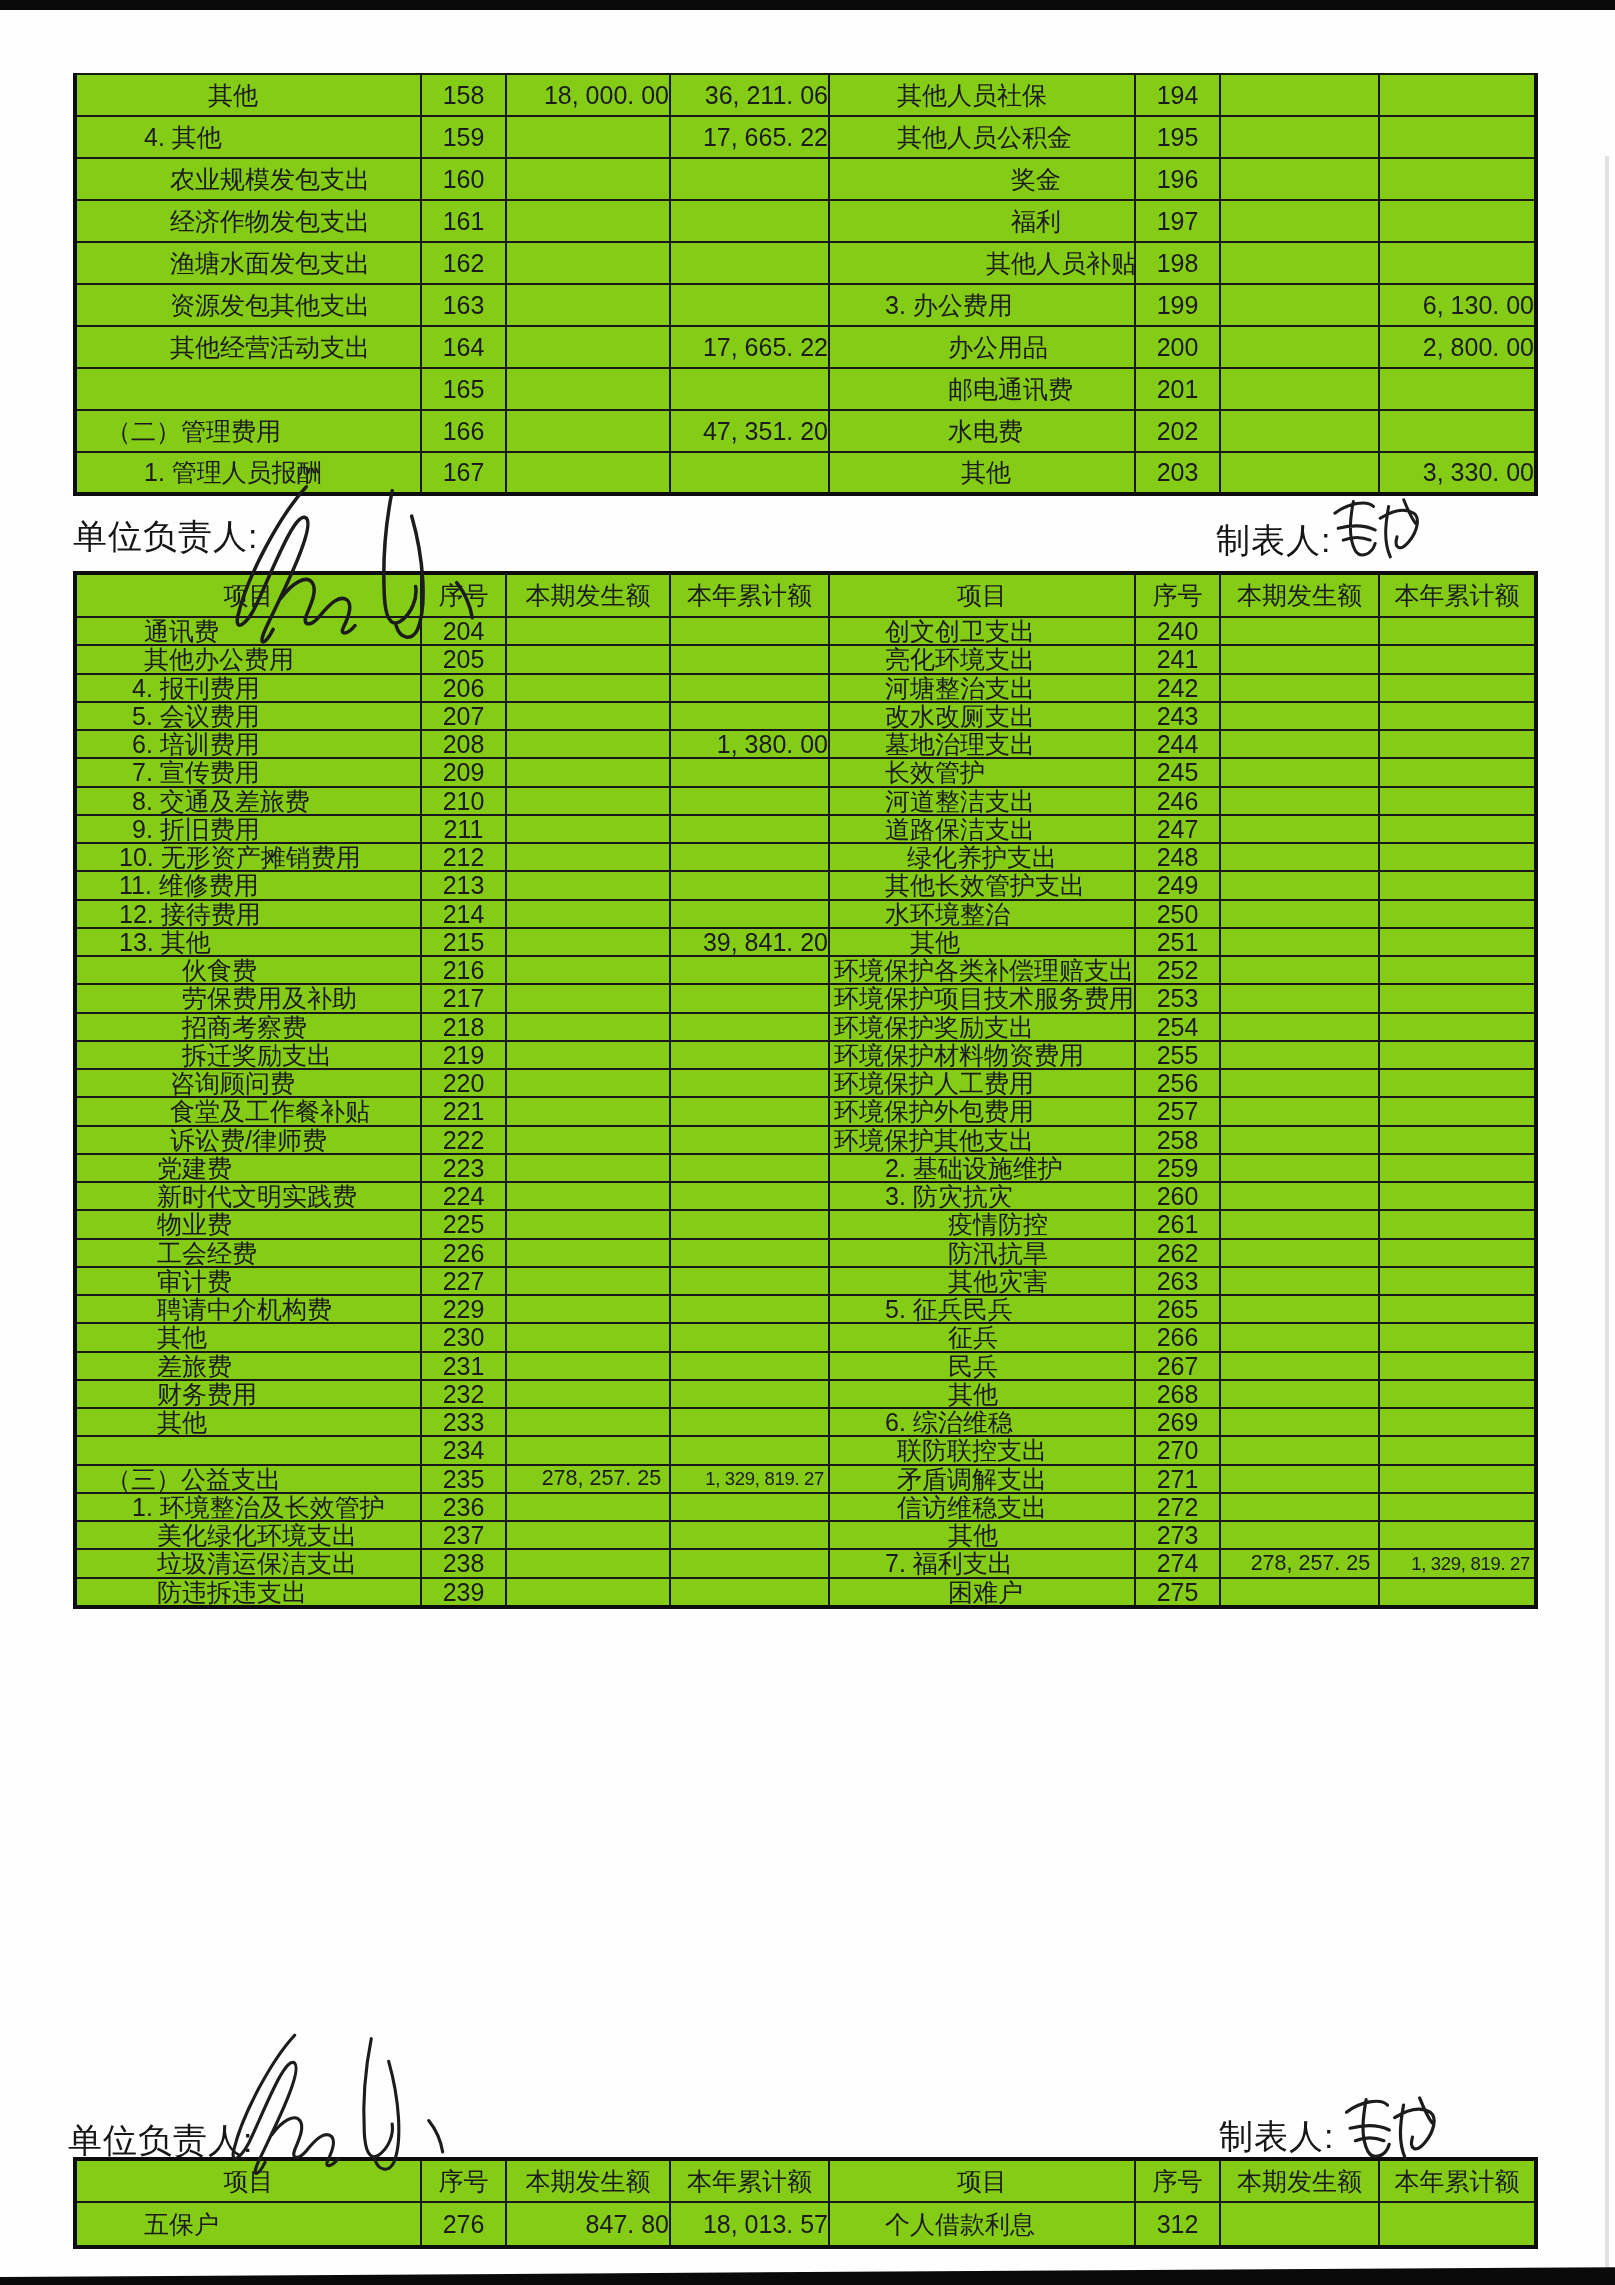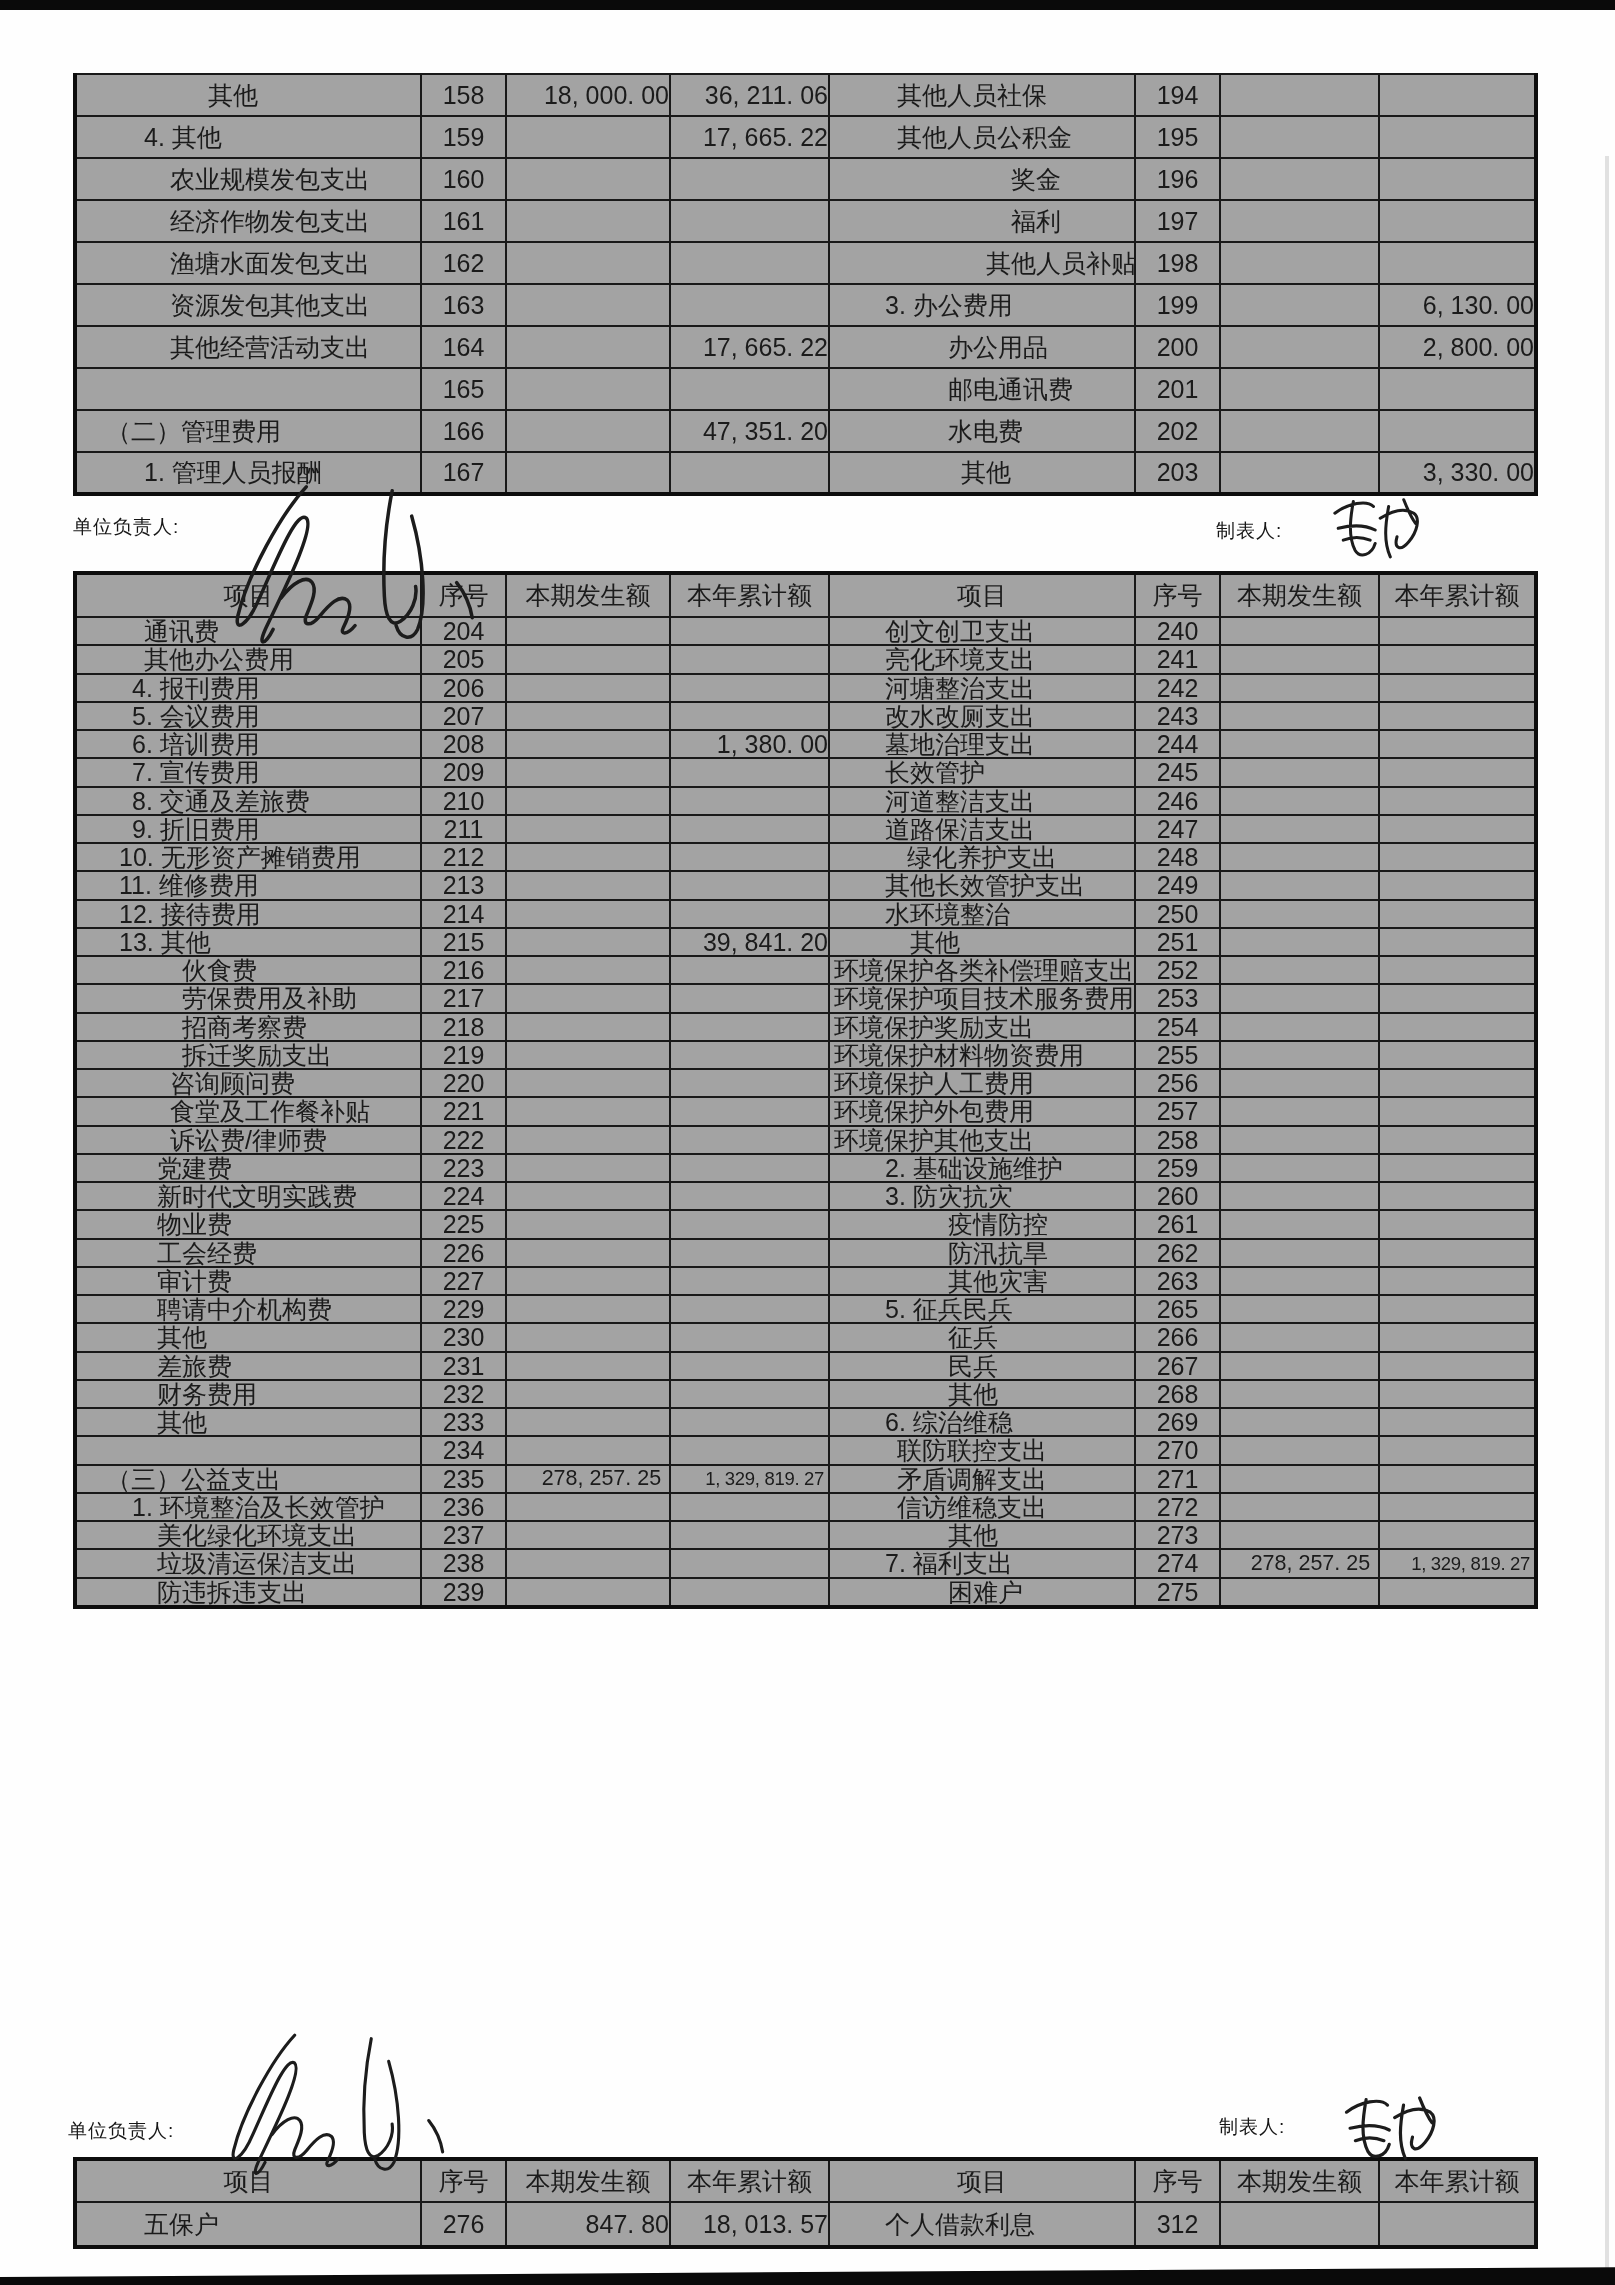--- a/index.html
+++ b/index.html
@@ -12,21 +12,21 @@
     color:#1b1b1b;
   }
   .scan-bar{position:absolute;background:#0a0a0a;}
   .scan-bar.top{left:0;top:0;width:1615px;height:9.8px;}
   .scan-bar.bottom{left:-21.5px;top:2272px;width:1677px;height:29px;transform:rotate(-0.35deg);}
   .scan-edge-right{position:absolute;left:1605px;top:156px;width:3.9px;height:2116px;background:#c9c9c9;opacity:.55;}
 
   table.grid{
     position:absolute;left:73px;width:1461px;
     border-collapse:collapse;table-layout:fixed;
-    background:#a3a3a3;
+    background:#84cc16;
   }
   table.grid td, table.grid th{
     border:2px solid #191919;
     padding:0;
     font-size:25px;line-height:1.05;
     white-space:nowrap;overflow:hidden;
     vertical-align:middle;
     font-weight:normal;
   }
   #tbl-top{top:73px;border:4.9px solid #0d0d0d;border-top-width:2.9px;}
@@ -38,21 +38,21 @@
   #tbl-bottom thead tr{height:43px;}
   #tbl-bottom tbody tr{height:45px;}
   th.hdr{font-size:26px;text-align:center;}
   td.item{text-align:left;}
   td.no{text-align:center;font-size:26px;}
   td.num{text-align:right;padding-right:15.6px;font-size:25px;}
   td.num.n-mid{font-size:21.5px;padding-right:7.8px;}
   td.num.n-tight{font-size:18.5px;padding-right:3.9px;letter-spacing:-0.3px;}
   td.small{font-size:20.5px;}
 
-  .sig-label{position:absolute;font-size:19px;color:#161616;letter-spacing:1px;}
+  .sig-label{position:absolute;font-size:34px;color:#161616;letter-spacing:1px;}
   .sig-svg{position:absolute;z-index:5;}
   .sig-svg path{fill:none;stroke:#1c1c1c;stroke-width:3.6;stroke-linecap:round;stroke-linejoin:round;}
 </style>
 </head>
 <body>
 
 <div class="page">
 
   <div class="scan-bar top"></div>
   <div class="scan-edge-right"></div>

